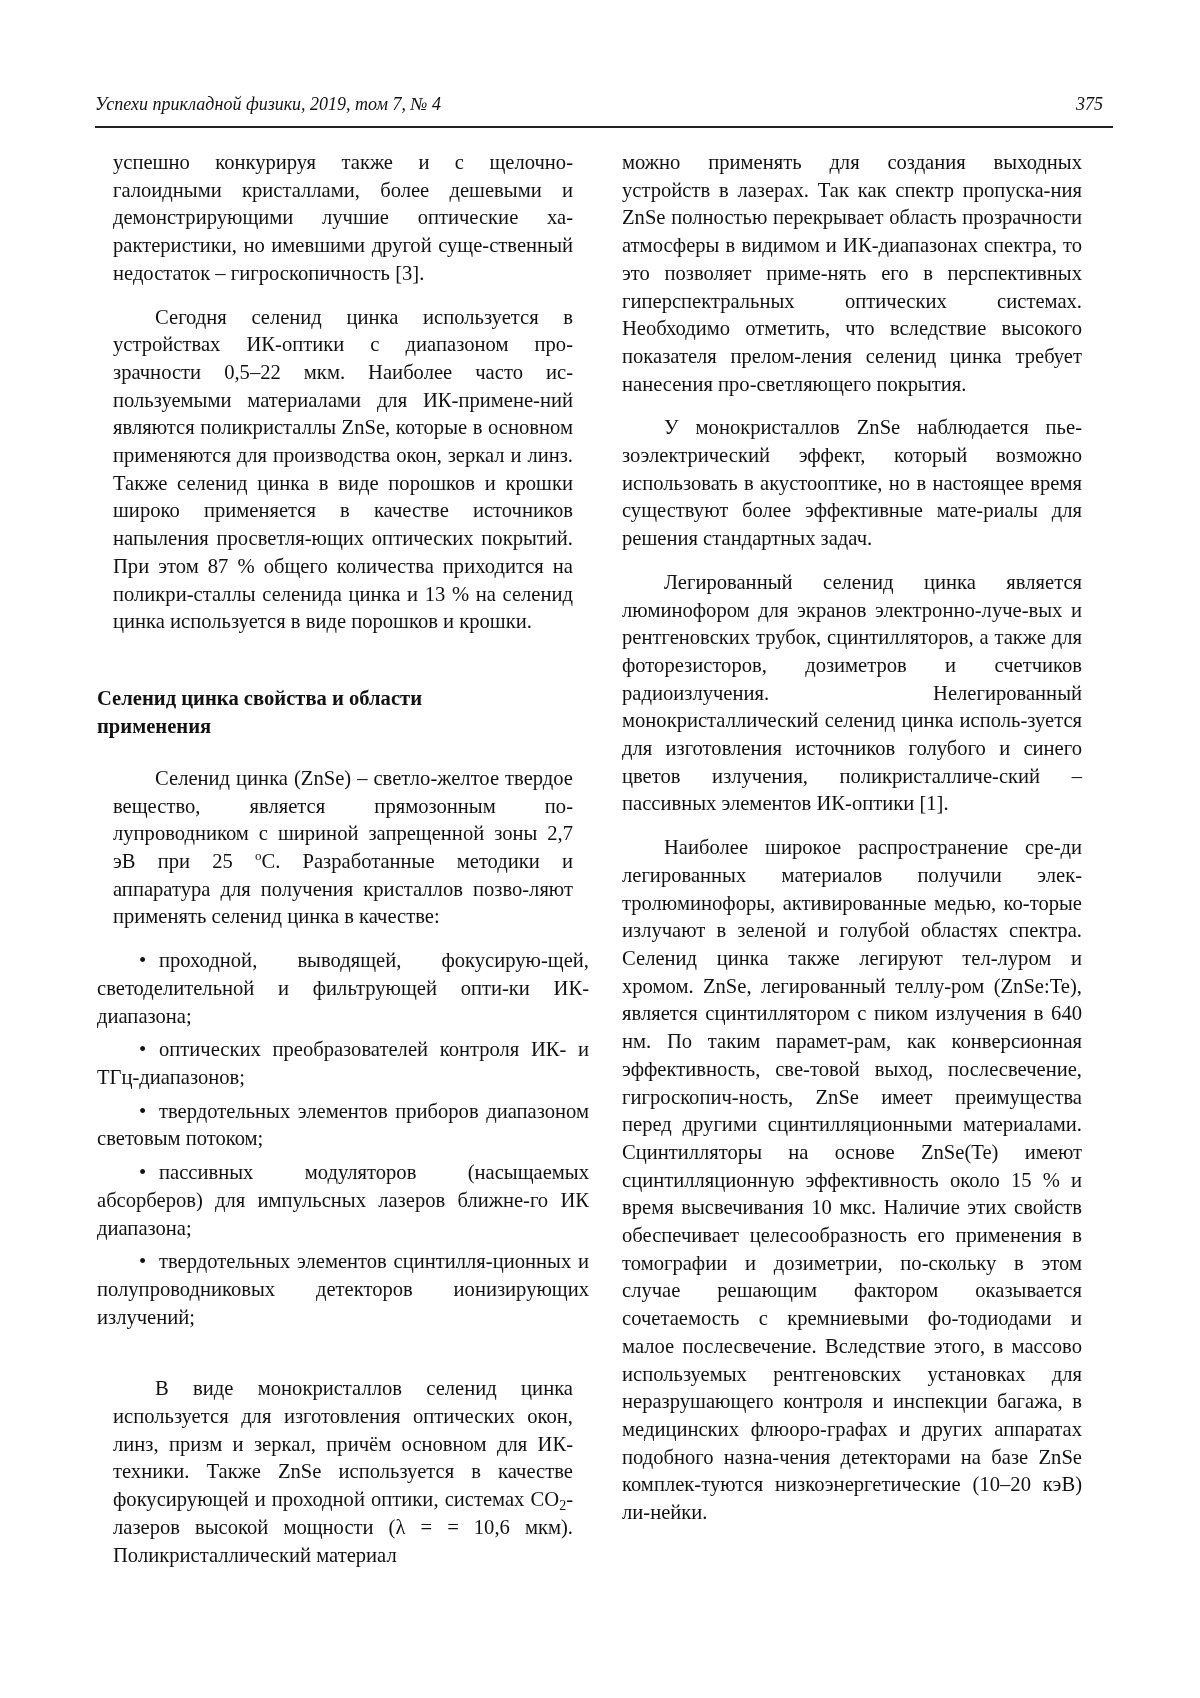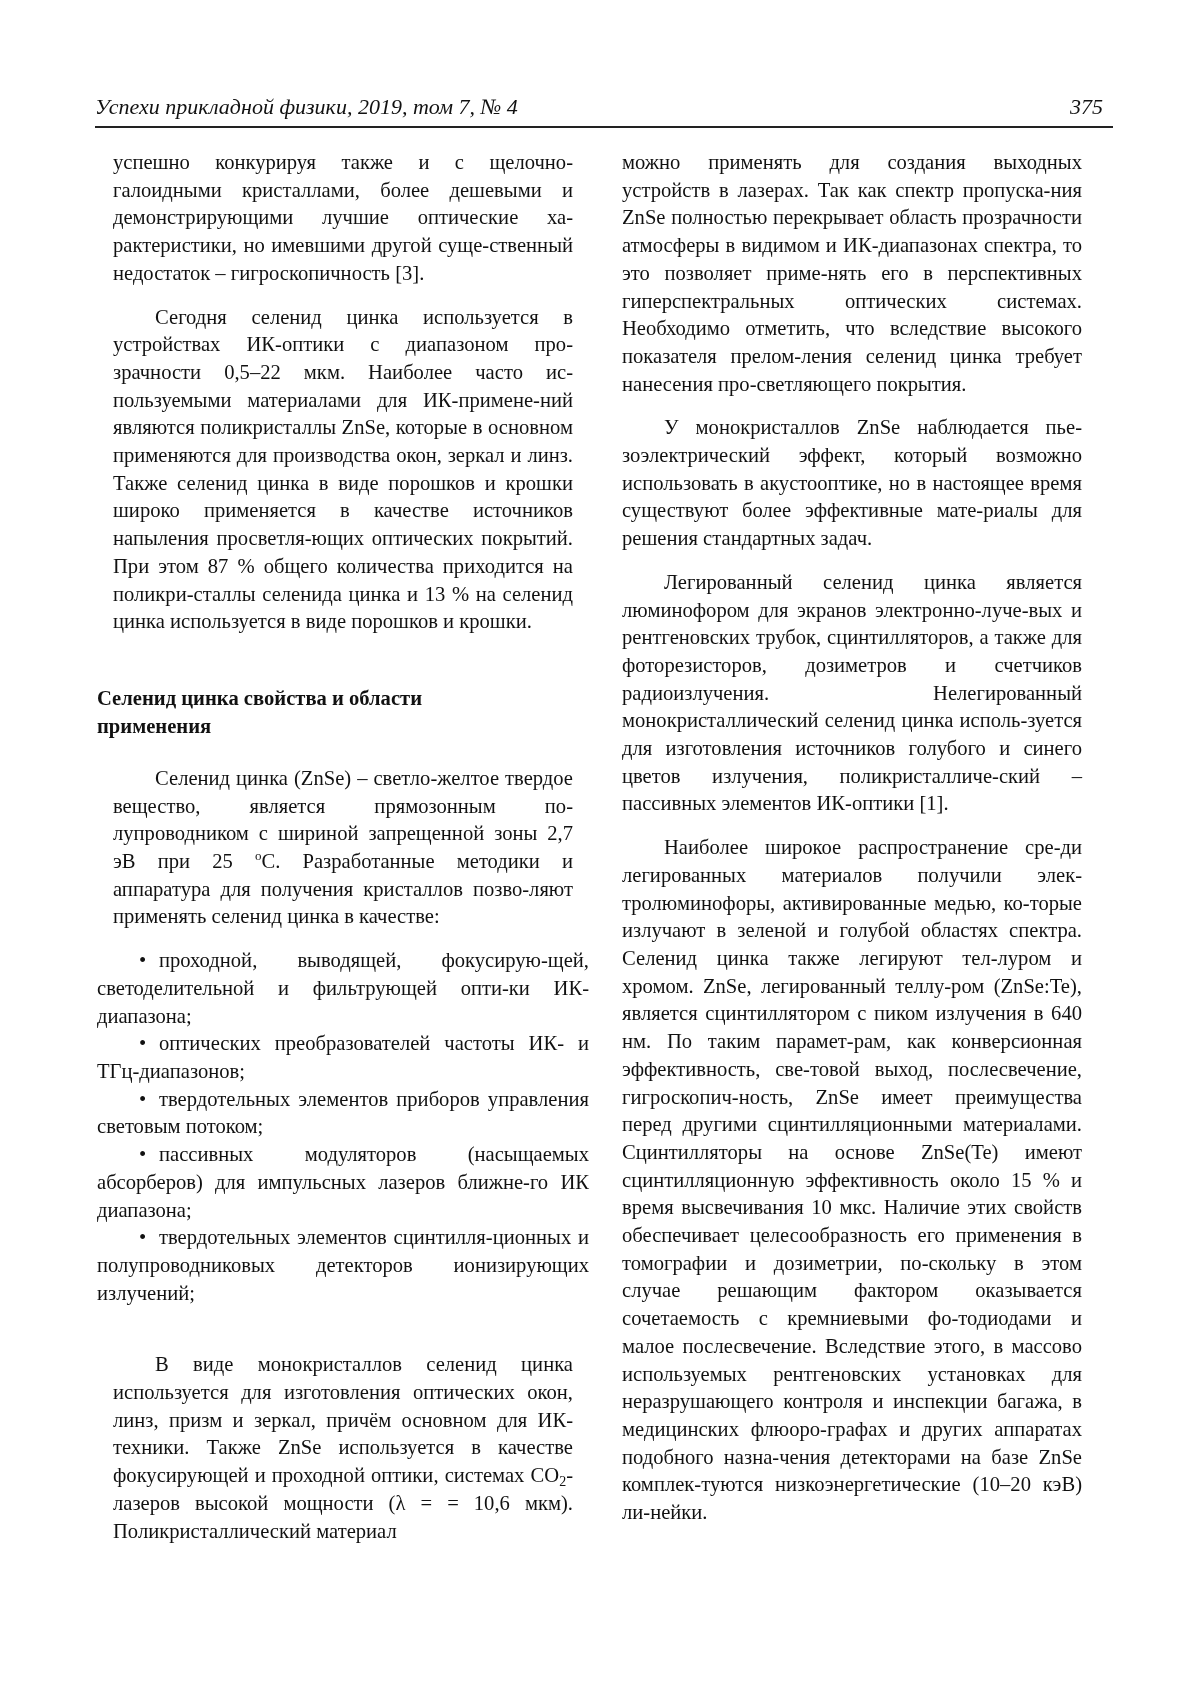--- a/index.html
+++ b/index.html
@@ -1,32 +1,32 @@
 <!DOCTYPE html>
 <html><head>
 <meta charset="utf-8">
 <style>
   html, body { margin: 0; padding: 0; background: #ffffff; }
   body { width: 1200px; height: 1698px; position: relative; overflow: hidden;
          font-family: "Liberation Serif", "DejaVu Serif", serif; color: #111; }
   .header { position: absolute; left: 95px; top: 90px; width: 1018px; height: 32px;
-            font-style: italic; font-size: 22px; }
+            font-style: italic; font-size: 18px; }
   .header .journal { position: absolute; left: 0; top: 4px; }
   .header .pageno { position: absolute; right: 10px; top: 4px; text-align: center; }
   .rule { position: absolute; left: 95px; top: 126px; width: 1018px; height: 1.5px; background: #222; }
   .col { position: absolute; top: 133px; width: 492px; font-size: 20.6px; line-height: 27.7px;
          text-align: justify; hyphens: manual; }
   .col.left { left: 97px; }
   .col.right { left: 606px; }
   .col p { margin: 16px; text-indent: 42px; }
   .col p.noindent { text-indent: 0; }
   .section-title { text-align: left; font-weight: bold; margin: 48px 0 25px 0; text-indent: 0; line-height: 28px; }
   .section-title span { display: block; }
   ul.bullets { list-style: none; margin: 0; padding: 0; }
-  ul.bullets li { text-indent: 42px; }
+  ul.bullets li { text-indent: 42px; margin-top: 6px; }
   ul.bullets li .bullet { display: inline-block; width: 20px; text-indent: 0; }
   .gap { height: 28px; }
   sub { font-size: 14px; vertical-align: -4px; line-height: 0; }
   sup { font-size: 13px; vertical-align: 8px; line-height: 0; }
 </style>
 </head>
 <body>
 
 <div class="header">
   <span class="journal">Успехи прикладной физики, 2019, том 7, № 4</span>
@@ -40,22 +40,22 @@
 
   <div class="section-title">
     <span>Селенид цинка свойства и области</span>
     <span>применения</span>
   </div>
 
   <p><span>Селенид цинка (ZnSe) – светло-желтое твердое вещество, является прямозонным по-лупроводником с шириной запрещенной зоны 2,7 эВ при 25 </span><sup>o</sup><span>С. Разработанные методики и аппаратура для получения кристаллов позво-ляют применять селенид цинка в качестве:</span></p>
 
   <ul class="bullets">
     <li><span class="bullet">•</span><span>проходной, выводящей, фокусирую-щей, светоделительной и фильтрующей опти-ки ИК- диапазона;</span></li>
-    <li><span class="bullet">•</span><span>оптических преобразователей частоты ИК- и ТГц-диапазонов;</span></li>
-    <li><span class="bullet">•</span><span>твердотельных элементов приборов управления световым потоком;</span></li>
+    <li><span class="bullet">•</span><span>оптических преобразователей контроля ИК- и ТГц-диапазонов;</span></li>
+    <li><span class="bullet">•</span><span>твердотельных элементов приборов диапазоном световым потоком;</span></li>
     <li><span class="bullet">•</span><span>пассивных модуляторов (насыщаемых абсорберов) для импульсных лазеров ближне-го ИК диапазона;</span></li>
     <li><span class="bullet">•</span><span>твердотельных элементов сцинтилля-ционных и полупроводниковых детекторов ионизирующих излучений;</span></li>
   </ul>
 
   <div class="gap"></div>
 
   <p><span>В виде монокристаллов селенид цинка используется для изготовления оптических окон, линз, призм и зеркал, причём основном для ИК-техники. Также ZnSe используется в качестве фокусирующей и проходной оптики, системах CO</span><sub>2</sub><span>-лазеров высокой мощности (λ = = 10,6 мкм). Поликристаллический материал</span></p>
 </div>
 
 <div class="col right">

